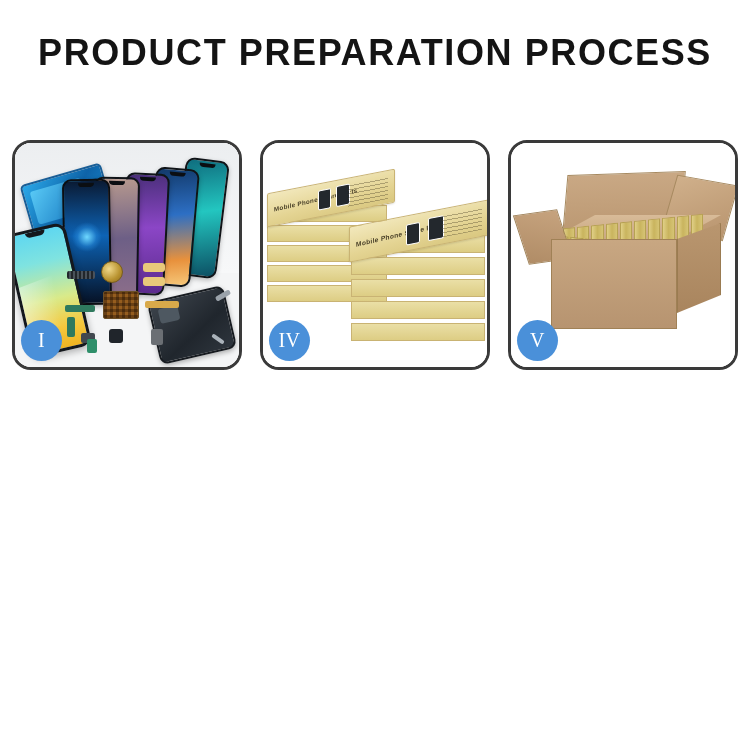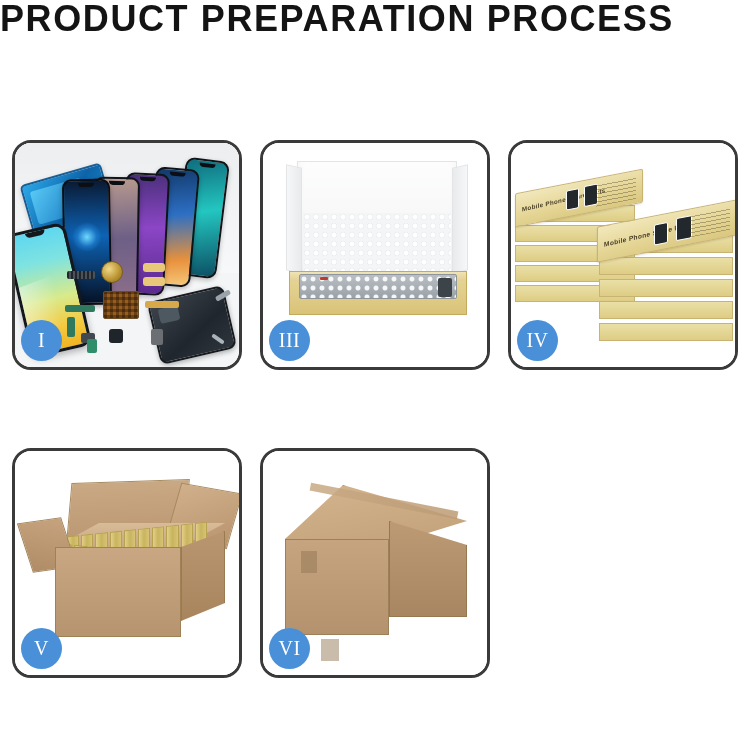--- a/index.html
+++ b/index.html
@@ -5,21 +5,21 @@
   * { margin:0; padding:0; box-sizing:border-box; }
   html, body {
     width:750px; height:750px;
     background:#ffffff;
     font-family:"Liberation Sans", sans-serif;
     overflow:hidden;
   }
   .page { position:relative; width:750px; height:750px; background:#fff; }
 
   
-  .header { text-align:left; }
+  .header { text-align:center; padding-top:34px; }
   .title {
     font-size:36px; font-weight:700; color:#141414;
     letter-spacing:1.6px; line-height:1.05; white-space:nowrap;
   }
   .subtitle {
     margin-top:11px; font-size:15.5px; color:#1b1b1b;
     letter-spacing:.2px; white-space:nowrap;
   }
 
   
@@ -371,32 +371,20 @@
         <div class="bat"></div>
         <div class="spk"></div>
         <div class="greenchip"></div>
         <div class="screwA"></div>
         <div class="screwB"></div>
       </div>
       <div class="badge">I</div>
     </div>
 
 
-    <div class="panel">
-      <div class="stage">
-        <div class="p3bg"></div>
-        <div class="whitelid"></div>
-        <div class="foam"></div>
-        <div class="kraftbox"></div>
-        <div class="traywrap">
-          <span class="redtick"></span>
-        </div>
-      </div>
-      <div class="badge">III</div>
-    </div>
 
     <div class="panel">
       <div class="stage">
         <div class="p4bg"></div>
         <div class="stack">
           <div class="sbox lb lb1"></div>
           <div class="sbox lb lb2"></div>
           <div class="sbox lb lb3"></div>
           <div class="sbox lb lb4"></div>
           <div class="sbox lb lb5"></div>
@@ -450,27 +438,15 @@
             <i></i>
         </div>
         <div class="flapLeft"></div>
         <div class="flapFront"></div>
         <div class="cartonBody"></div>
         <div class="cartonSide"></div>
       </div>
       <div class="badge">V</div>
     </div>
 
-    <div class="panel">
-      <div class="stage">
-        <div class="p6bg"></div>
-        <div class="sealTop"></div>
-        <div class="sealTape"></div>
-        <div class="sealSide"></div>
-        <div class="sealFront"></div>
-        <div class="tapeTabA"></div>
-        <div class="tapeTabB"></div>
-      </div>
-      <div class="badge">VI</div>
-    </div>
 
   </div>
 </div>
 
 </body></html>

